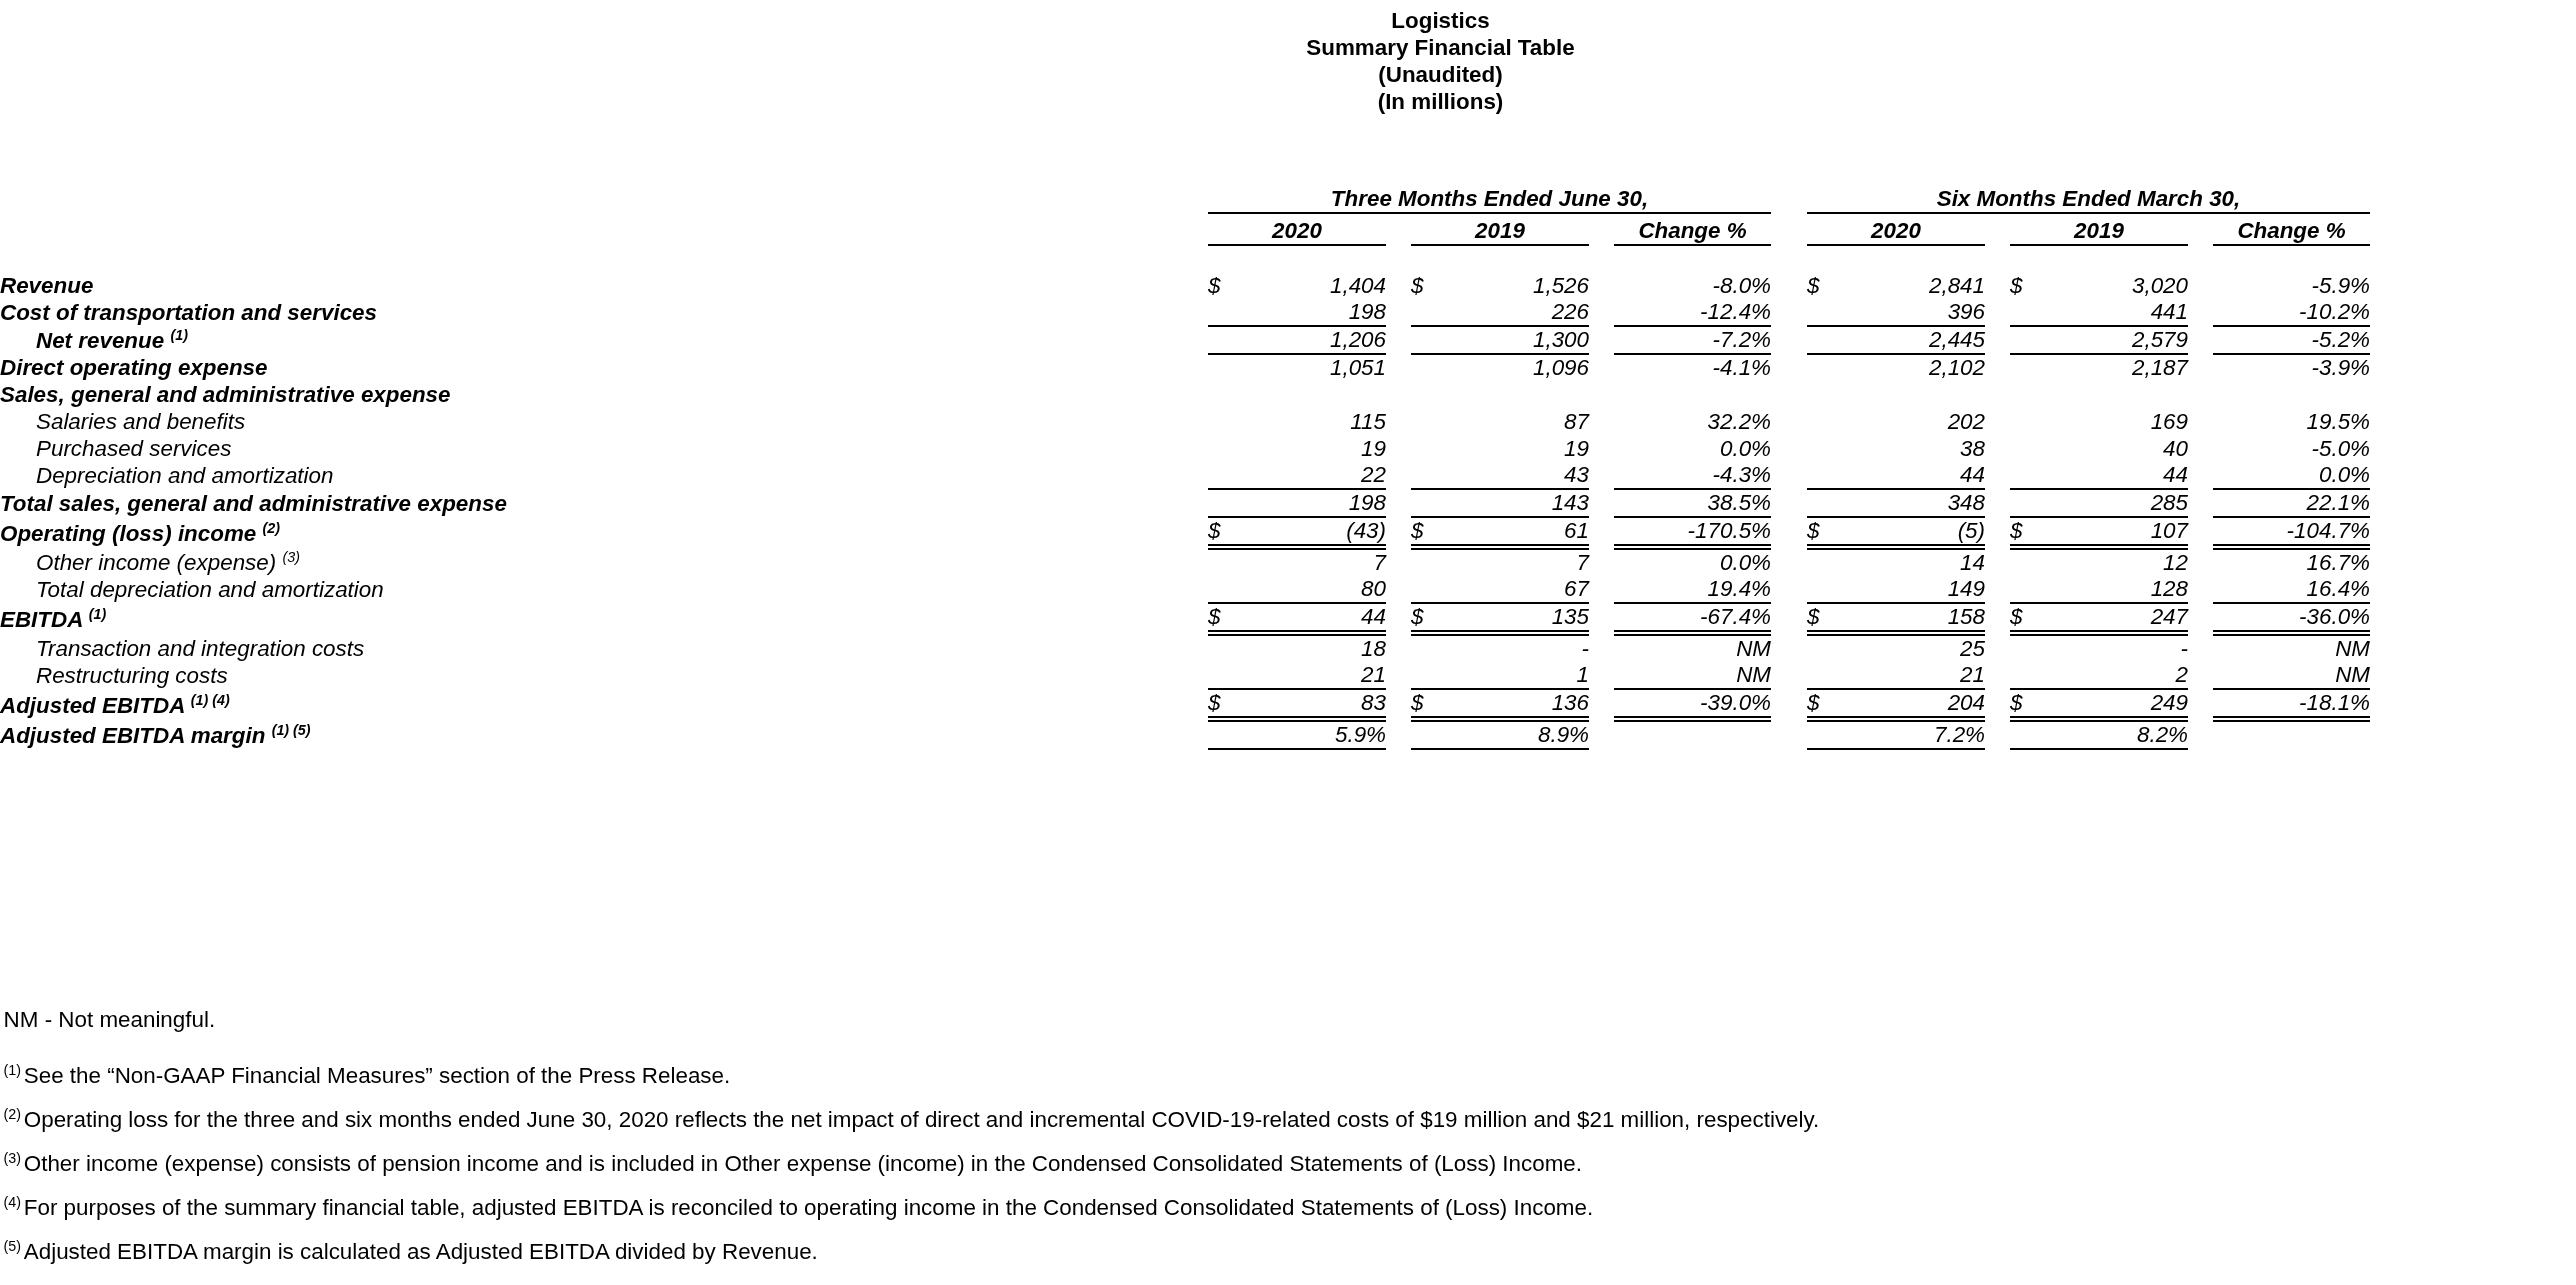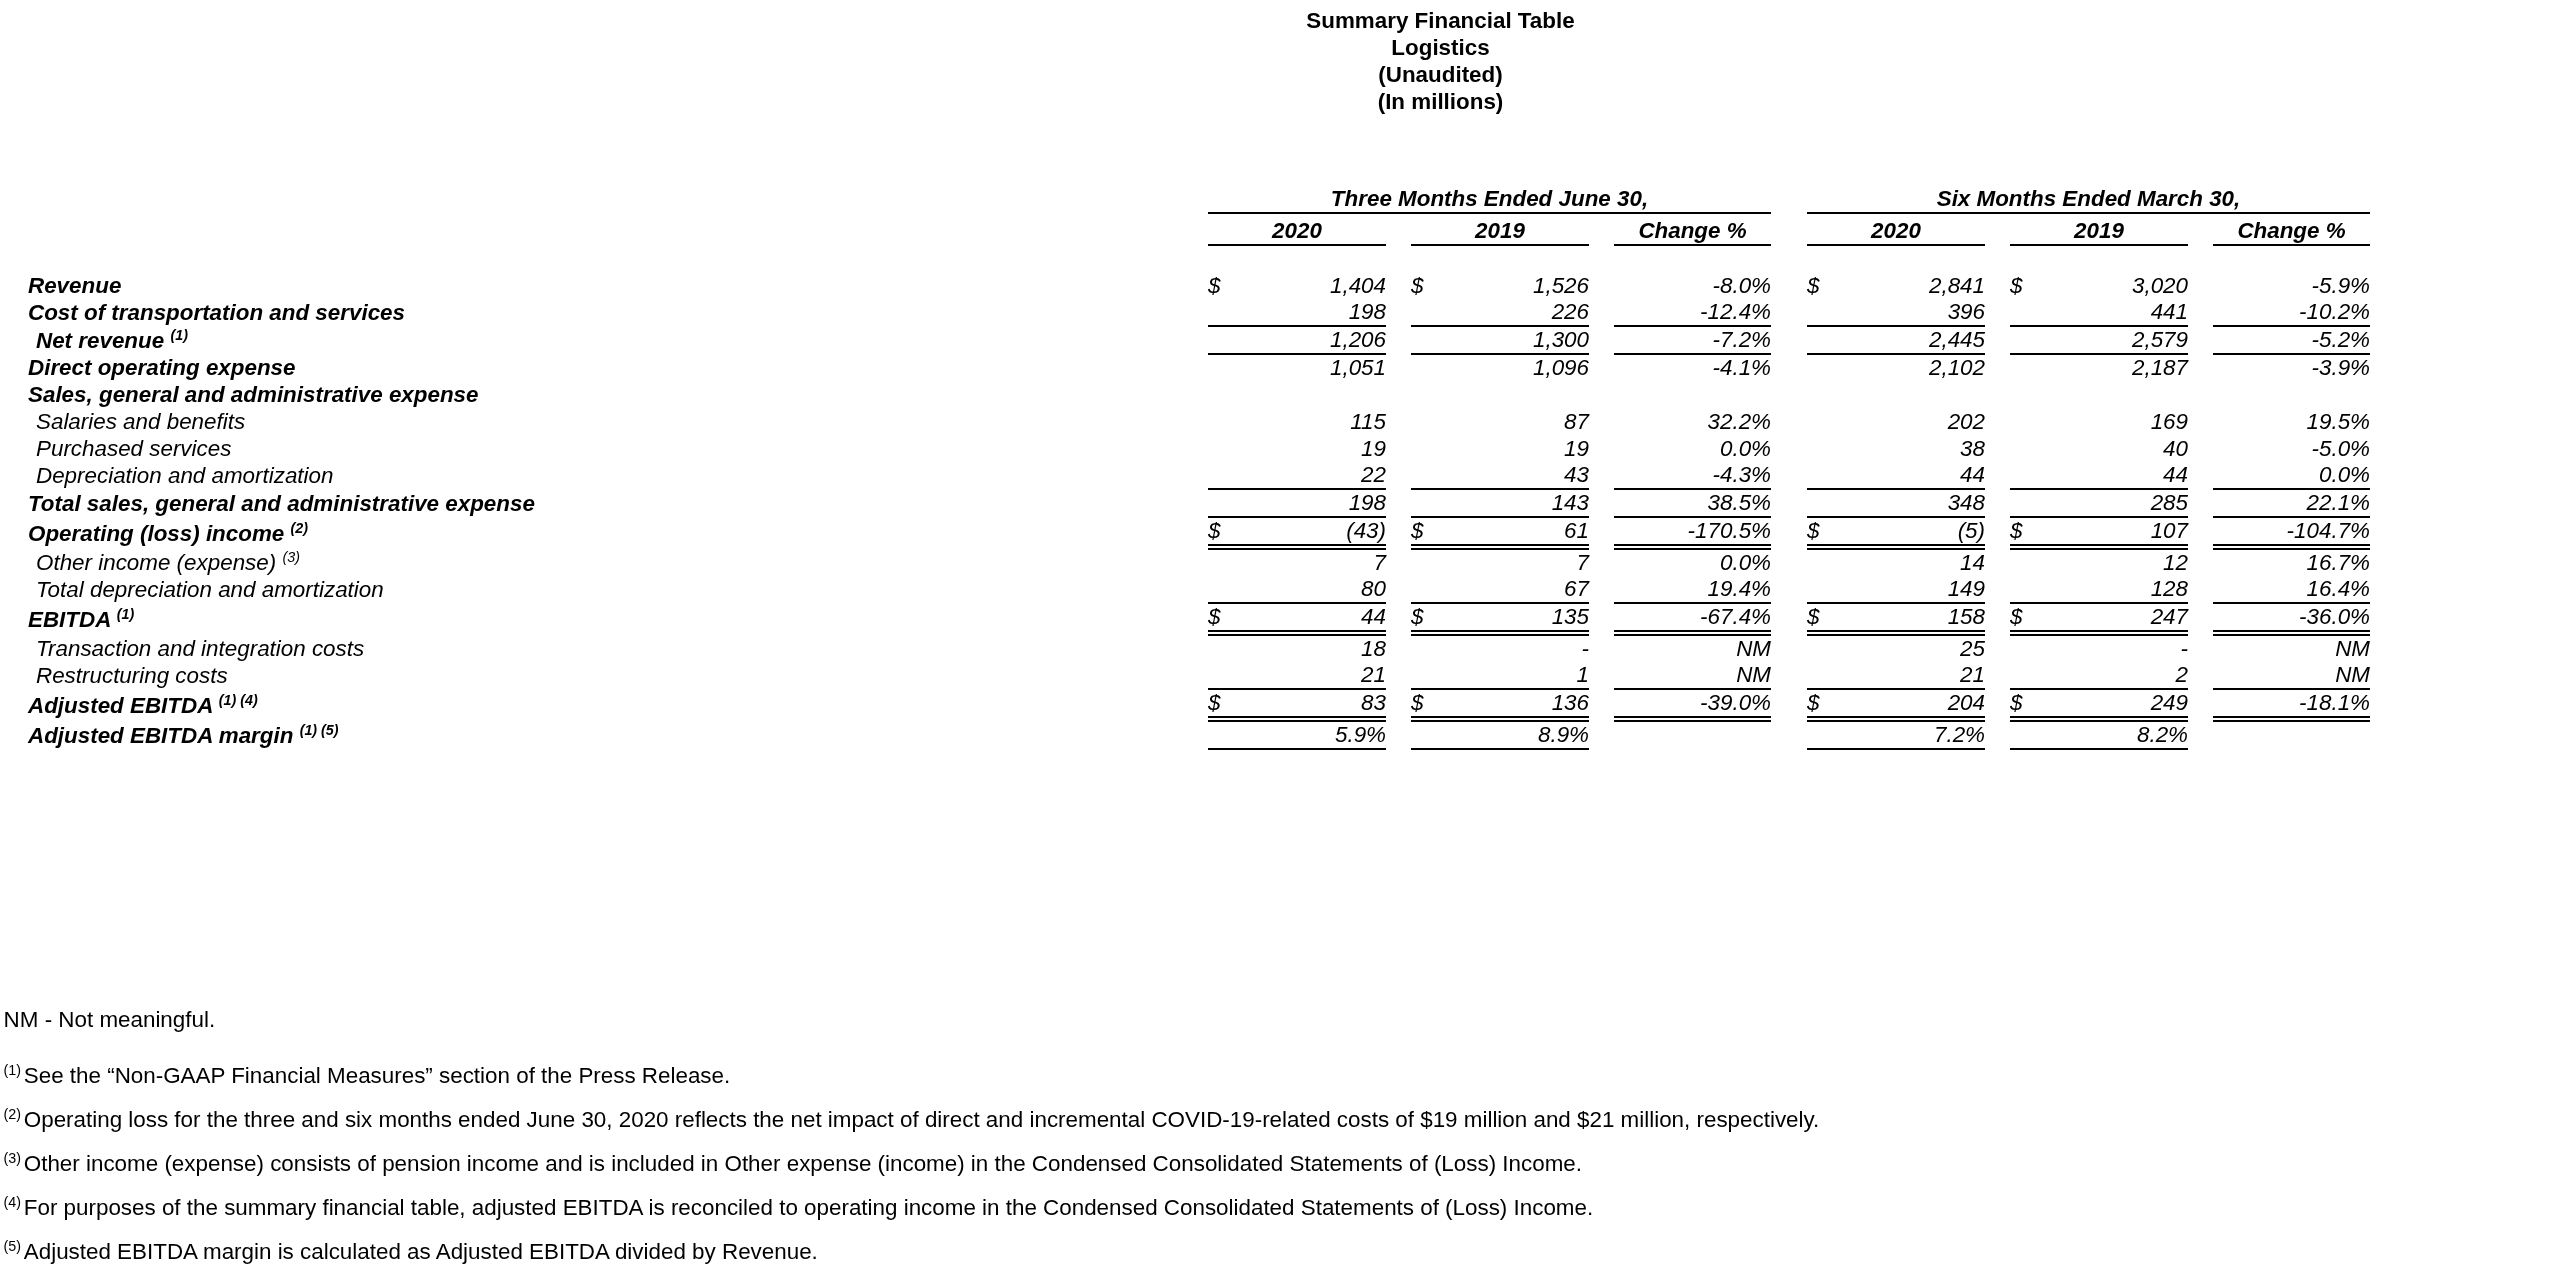--- a/index.html
+++ b/index.html
@@ -51,21 +51,21 @@
   .c-gap    { width: 25px;  }
   .c-pct    { width: 157px; }
   .c-spacer { width: 36px;  }
 
   
   tr.data { height: 27px; }
   tr.blank { height: 27px; }
 
   
   .lbl      { text-align: left; white-space: nowrap; padding-left: 3.6px; }
-  .lbl.b    { font-weight: bold; padding-left: 28px; }
+  .lbl.b    { font-weight: bold; }
   .lbl.i1   { padding-left: 36px; margin-left: 44px; }
   .num      { text-align: right; white-space: nowrap; padding-right: 7.2px; }
   .cur      { text-align: left; white-space: nowrap; padding-left: 3.6px; }
 
   
   .grp {
     text-align: center;
     font-weight: bold;
     white-space: nowrap;
     padding-bottom: 1.8px;
@@ -99,22 +99,22 @@
   .note-nm { margin: 0 0 30px 0; white-space: nowrap; }
   .note { margin: 0 0 18px 0; white-space: nowrap; }
   .note .mk { font-size: 14.3px; vertical-align: super; line-height: 0; margin-right: 2.7px; }
 </style>
 </head>
 <body>
 
 <div class="page">
 
   <div class="title-block">
+    <div>Logistics</div>
     <div>Summary Financial Table</div>
-    <div>Logistics</div>
     <div>(Unaudited)</div>
     <div>(In millions)</div>
   </div>
 
   <table class="fin">
     <colgroup>
       <col class="c-label">
         <col class="c-cur">
         <col class="c-num">
         <col class="c-gap">

